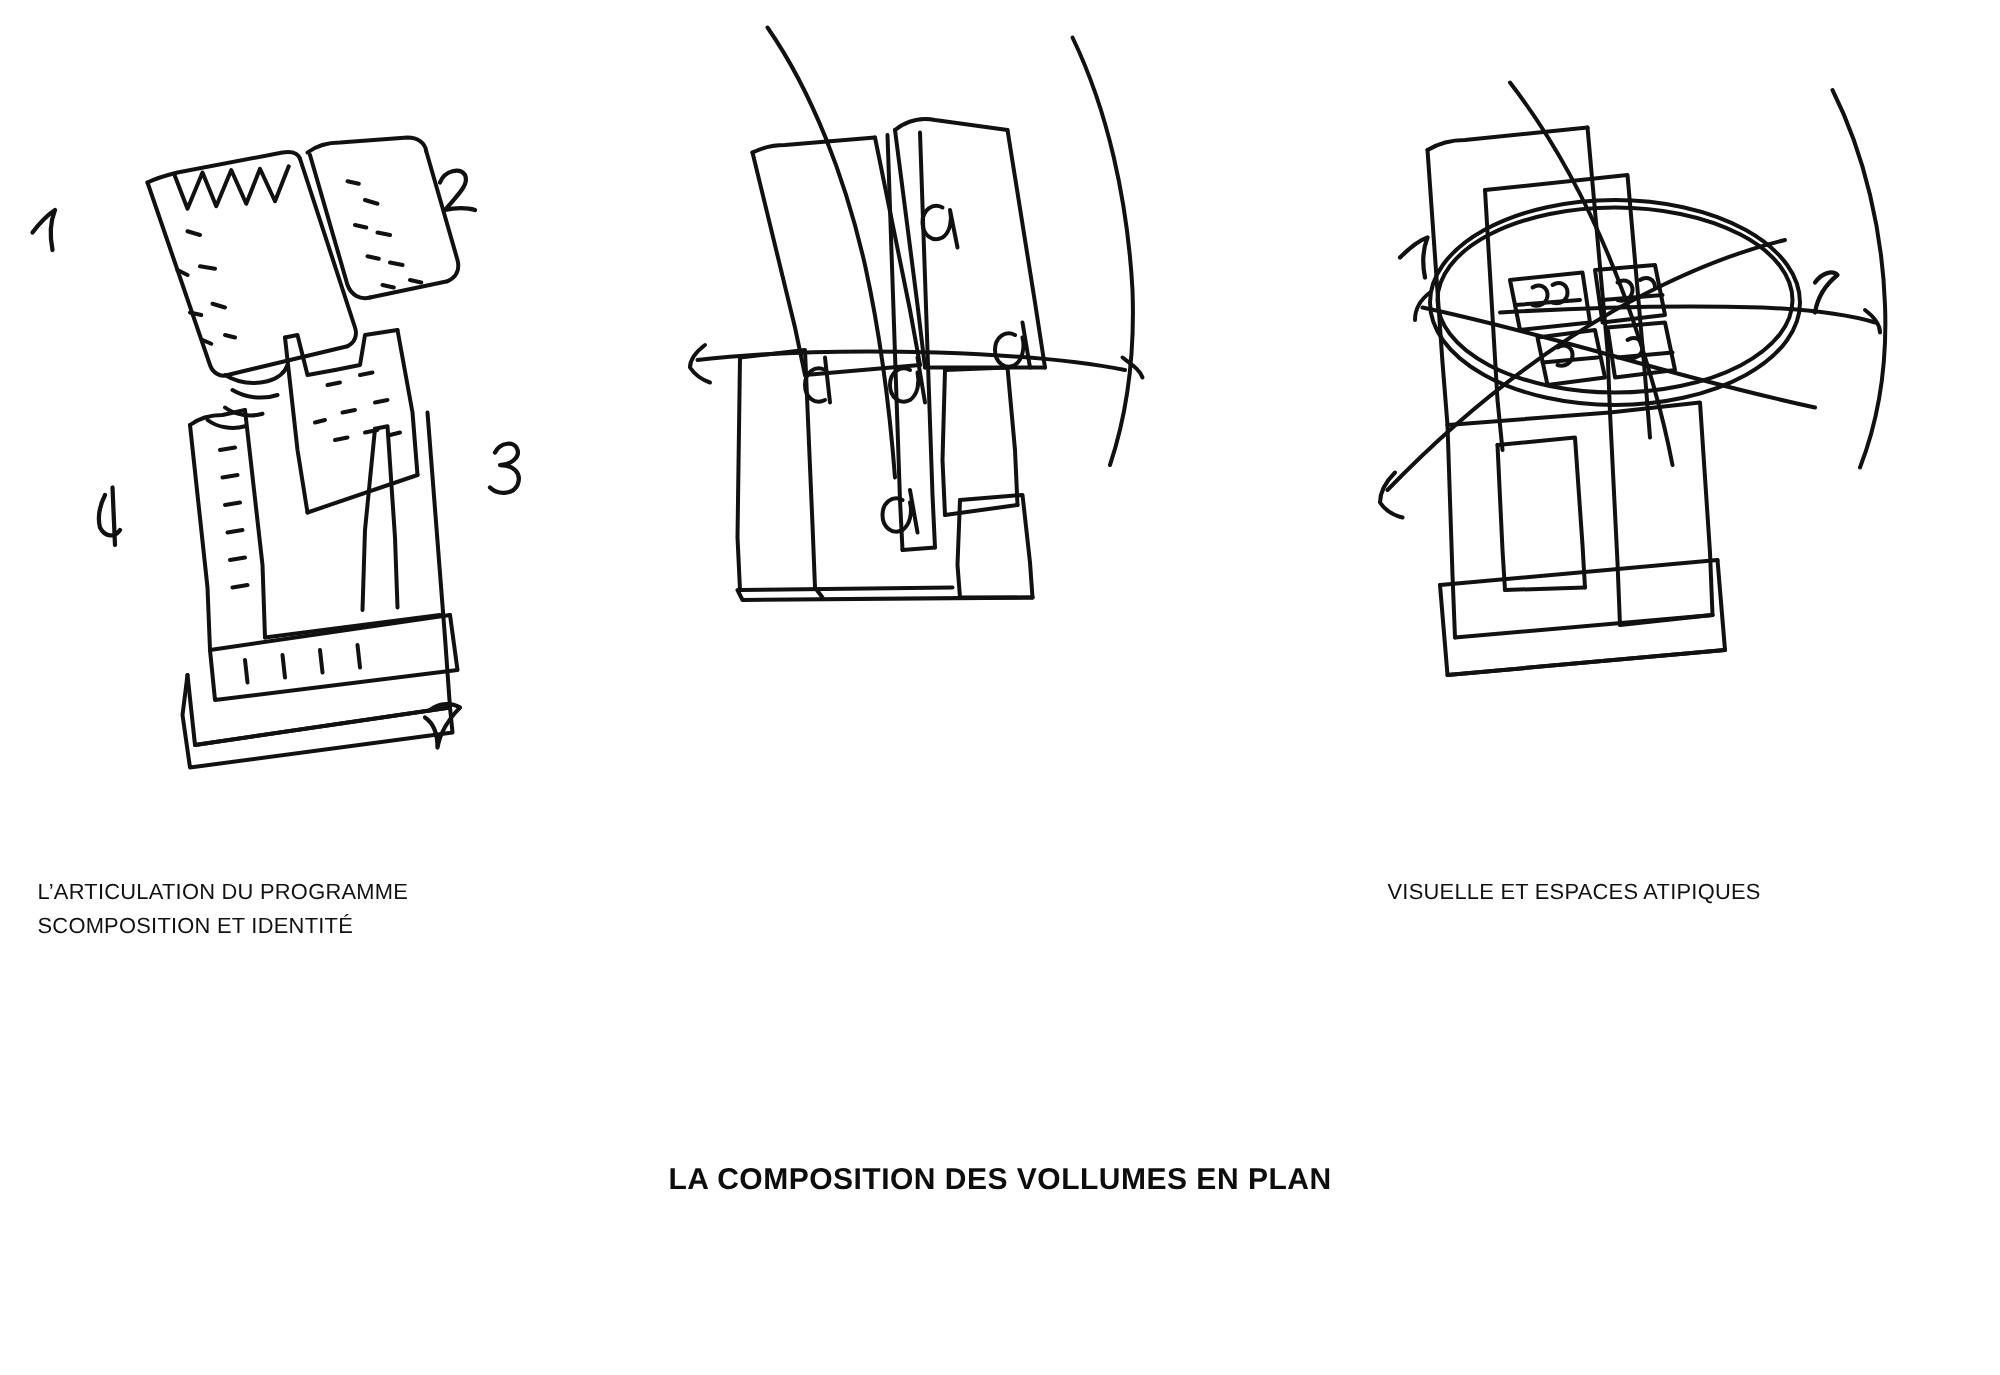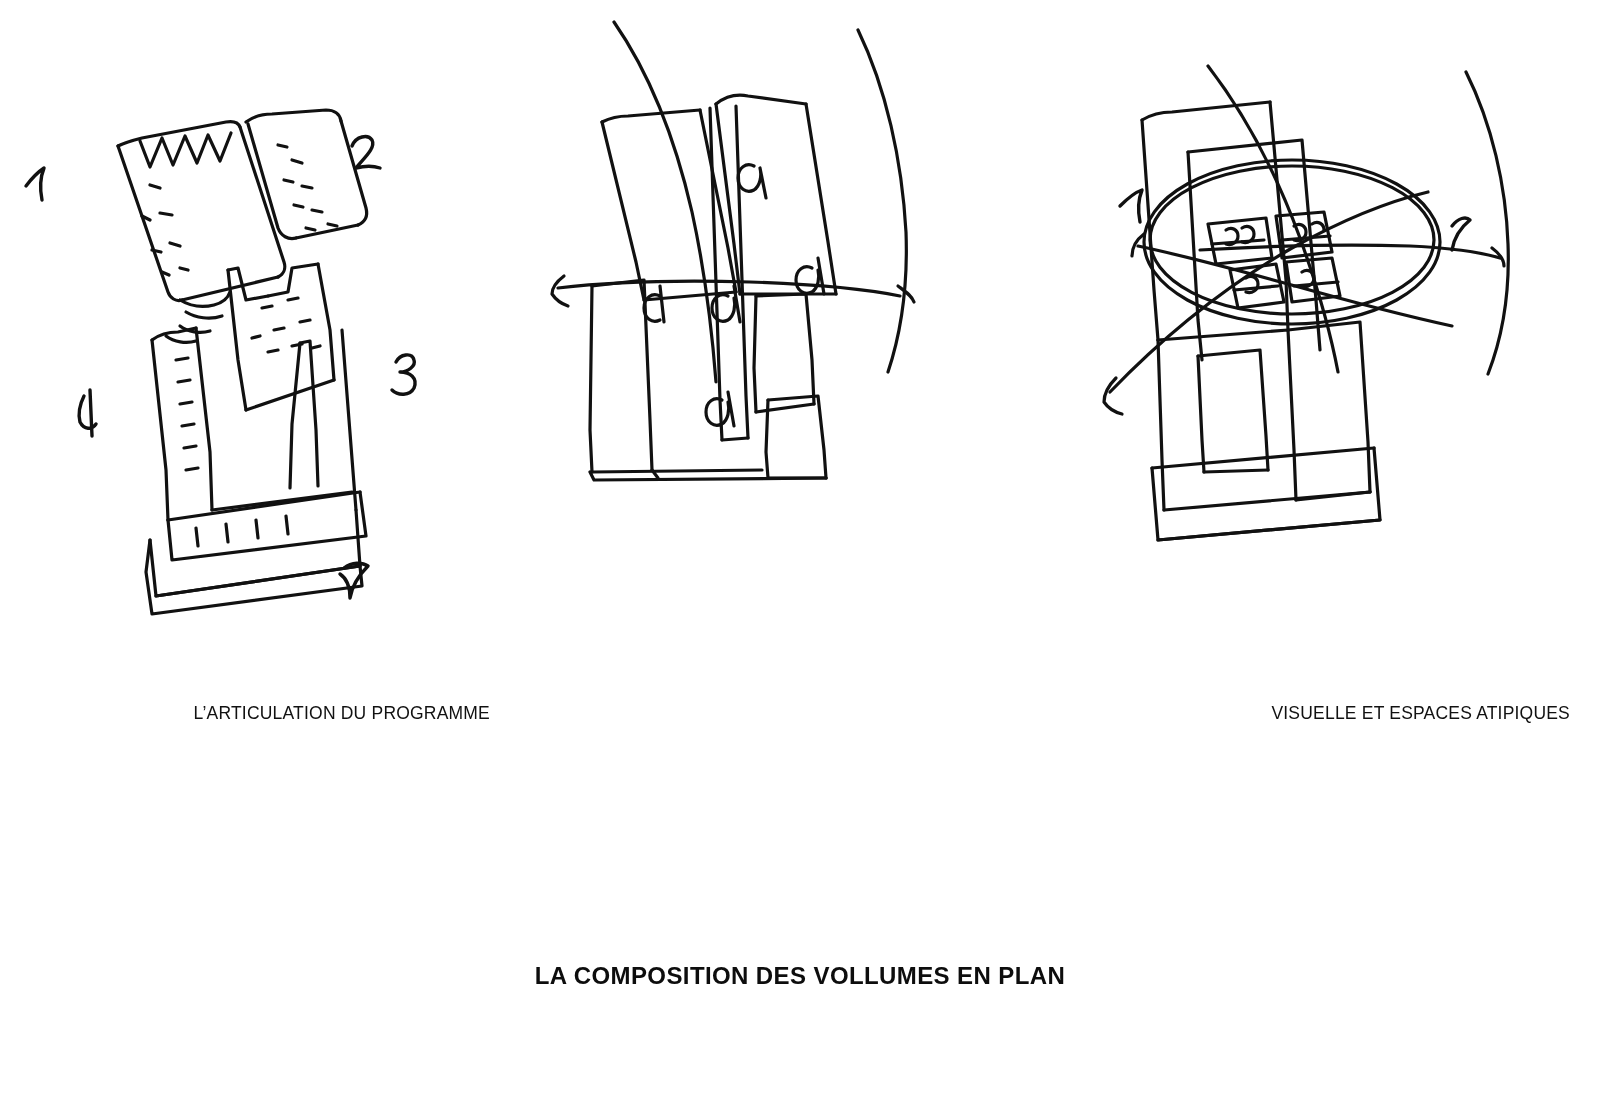--- a/index.html
+++ b/index.html
@@ -44,42 +44,41 @@
     width: 520px;
     height: 700px;
   }
   .sketch-wrap svg {
     display: block;
     width: 520px;
     height: 700px;
   }
   .caption {
     width: 460px;
-    text-align: right;
+    text-align: left;
     font-size: 17.5px;
     letter-spacing: 0.2px;
     line-height: 1.52;
     color: #111111;
     font-weight: 400;
   }
   .caption .line {
     display: block;
     white-space: nowrap;
   }
   .main-title {
     position: absolute;
     left: 0;
     top: 930px;
     width: 1600px;
     text-align: center;
     font-size: 24px;
     font-weight: bold;
     letter-spacing: 0.4px;
     color: #0d0d0d;
-    margin-top: 32px;
   }
 </style>
 </head>
 <body>
 
 <div class="board">
 
   <div class="panels">
 
     <div class="panel">
@@ -144,20 +143,21 @@
             <path d="M396 362 C400 354 412 352 414 360 C416 366 408 372 400 372 C410 372 418 378 414 388 C410 396 398 396 392 390"></path>
 
             <path d="M84 396 C80 404 78 414 80 422 C84 430 92 430 96 424 M90 390 L92 436"></path>
 
             <path d="M344 568 C352 562 362 562 368 566 C360 574 352 586 350 598 C350 586 346 578 340 574"></path>
           </g>
         </svg>
       </div>
       <div class="caption">
         <span class="line">L’ARTICULATION DU PROGRAMME</span>
+        <span class="line">SCOMPOSITION ET IDENTITÉ</span>
       </div>
     </div>
 
     <div class="panel">
       <div class="sketch-wrap">
         <svg viewBox="0 0 520 700" xmlns="http://www.w3.org/2000/svg">
           <g fill="none" stroke="#111111" stroke-width="3.2" stroke-linecap="round" stroke-linejoin="round">
 
             <path d="M74 22 C110 74 136 142 152 212 C166 276 172 330 176 382"></path>
             <path d="M318 30 C346 88 362 160 366 232 C368 286 362 330 348 372"></path>

